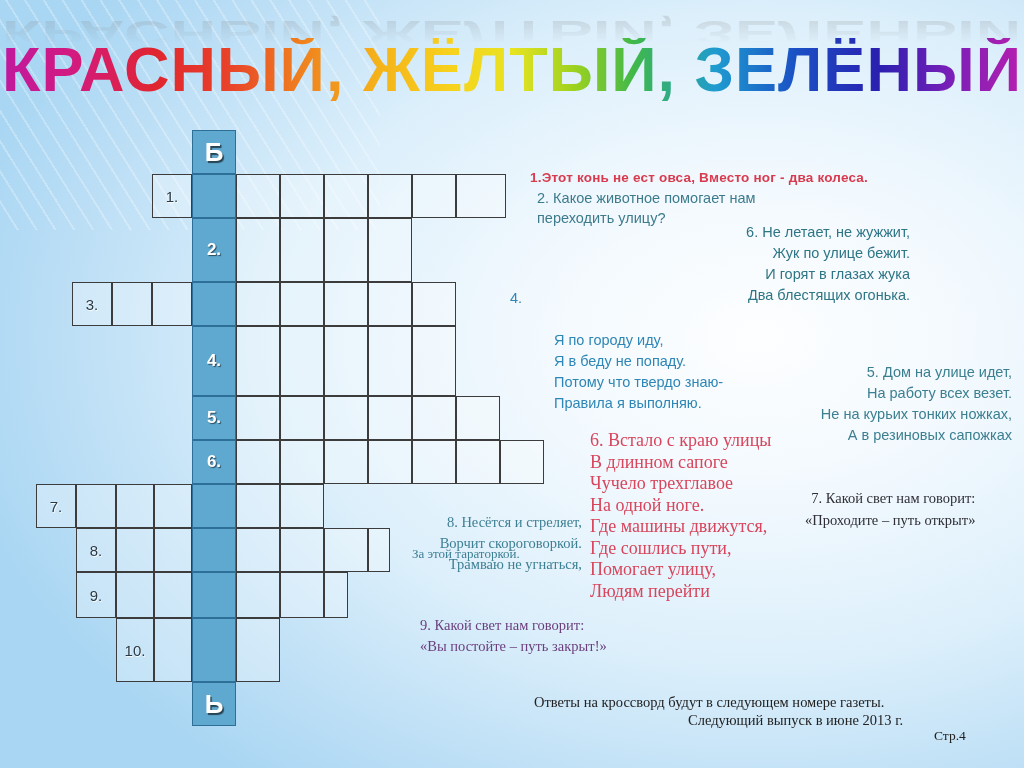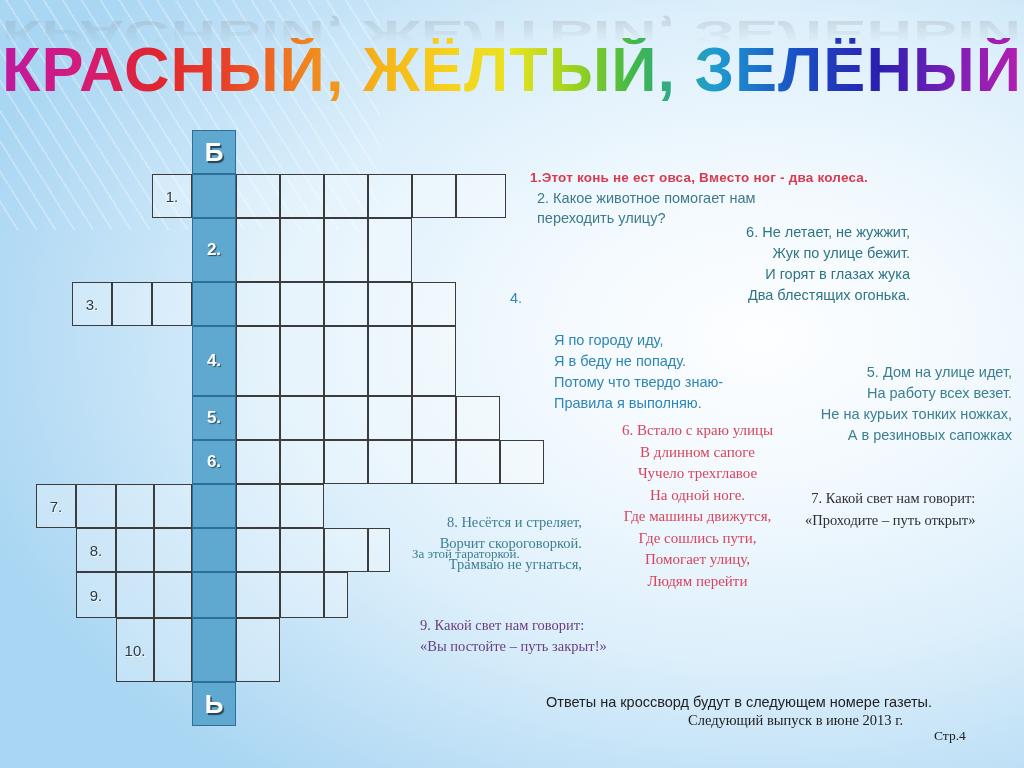--- a/index.html
+++ b/index.html
@@ -87,28 +87,28 @@
   .clue{position:absolute;white-space:pre-line;}
   .sans{font-family:"Liberation Sans", sans-serif;}
   .serif{font-family:"Liberation Serif", serif;}
 
   #clue1{left:530px;top:170px;font-size:13.5px;color:#d83a4e;font-weight:bold;letter-spacing:.2px;}
   #clue2{left:537px;top:188px;font-size:14.5px;color:#3d7b8c;line-height:20px;}
   #clue3{left:560px;top:222px;font-size:14.5px;color:#2e7585;line-height:21px;text-align:right;width:350px;}
   #clue4{left:510px;top:288px;font-size:14.5px;color:#2d86b5;line-height:21px;}
   #clue4 .n{position:absolute;left:0;top:0;}
   #clue5{left:640px;top:362px;font-size:14.5px;color:#3b7f90;line-height:21px;text-align:right;width:372px;}
-  #clue6{left:590px;top:420px;font-size:15px;color:#d8455c;line-height:21.5px;text-align:center;width:215px;}
+  #clue6{left:590px;top:430px;font-size:18px;color:#d8455c;line-height:21.5px;text-align:left;width:215px;}
   #clue7{left:805px;top:487px;font-size:14.5px;color:#2f2f35;line-height:22px;text-align:right;}
   #clue8{left:412px;top:512px;font-size:14.5px;color:#3d7f93;line-height:21px;text-align:right;width:170px;}
   #clue8b{left:412px;top:546px;font-size:13px;color:#3d7f93;text-align:center;}
   #clue9{left:420px;top:615px;font-size:14.5px;color:#6b3f7d;line-height:21px;}
   #clue10{left:700px;top:596px;font-size:14.5px;color:#d98e47;line-height:21px;text-align:right;width:305px;}
 
-  #footer1{position:absolute;left:534px;top:694px;font-size:14.5px;color:#222;font-family:Liberation Sans, sans-serif;margin-left:12px;}
+  #footer1{position:absolute;left:534px;top:694px;font-size:14.5px;color:#222;font-family:Liberation Serif, serif;}
   #footer2{position:absolute;left:688px;top:712px;font-size:14.5px;color:#222;font-family:"Liberation Serif",serif;}
   #footer3{position:absolute;left:934px;top:728px;font-size:13.5px;color:#222;font-family:"Liberation Serif",serif;}
 </style>
 </head>
 <body>
 
 <div id="slide">
 
   <div id="streaks"></div>
 

